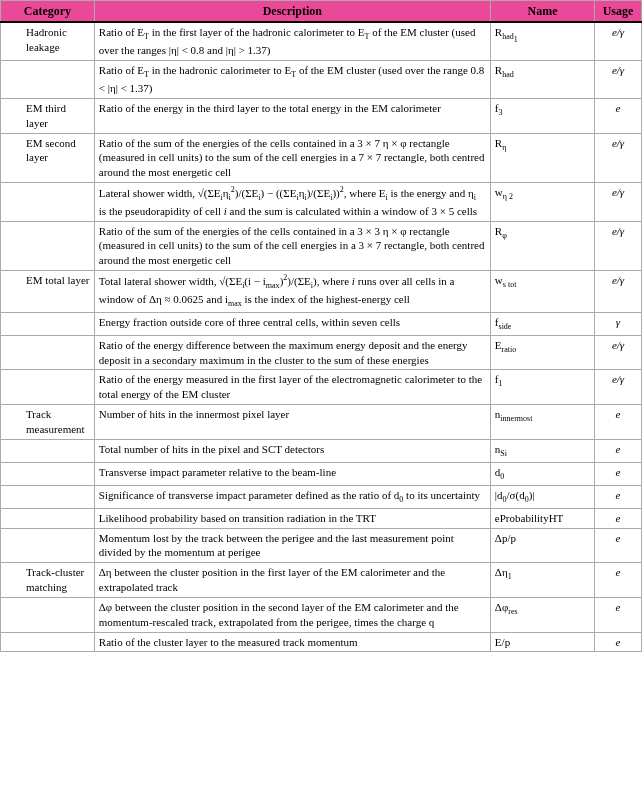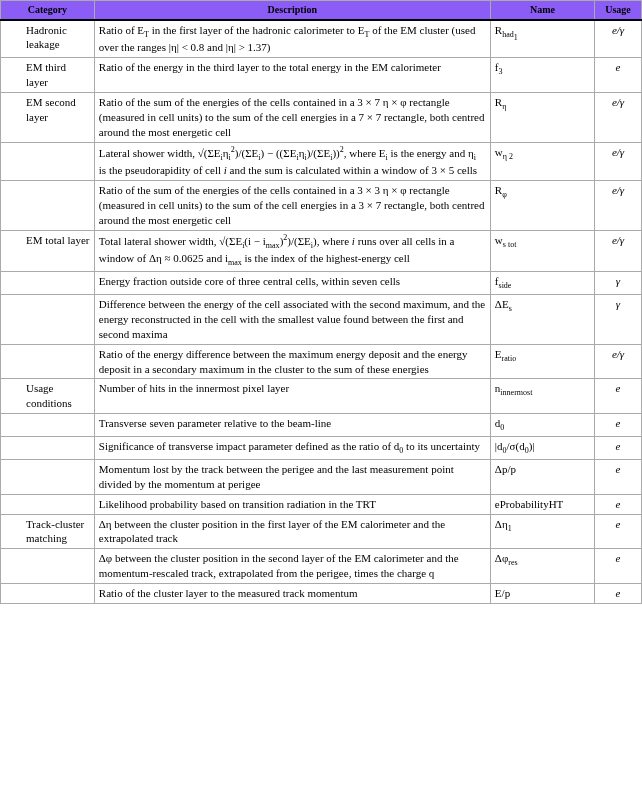--- a/index.html
+++ b/index.html
@@ -15,23 +15,23 @@
       border-collapse: collapse;
       border: 1px solid #000;
     }
     th, td {
       border: 1px solid #aaa;
       padding: 2px 4px;
       vertical-align: top;
       line-height: 1.35;
     }
     th {
-      background: #8b5cf6;
+      background: #ec4899;
       font-weight: bold;
-      font-size: 10px;
+      font-size: 12px;
       border-bottom: 2px solid #000;
     }
     .col-category { width: 90px; }
     .col-description { width: 380px; }
     .col-name { width: 100px; }
     .col-usage { width: 45px; text-align: center; font-family: Liberation Serif, serif; }
     td.category { font-style: normal; vertical-align: top; padding-left: 25px; }
     .usage { text-align: center; font-style: italic; }
     .border-top-strong td { border-top: 1.5px solid #000; }
     sup { font-size: 8px; }
@@ -47,20 +47,26 @@
       <th class="col-description">Description</th>
       <th class="col-name">Name</th>
       <th class="col-usage">Usage</th>
     </tr>
   </thead>
   <tbody id="table-body">
   <tr class="border-top-strong">
         <td class="col-category category">Hadronic leakage</td>
         <td class="col-description">Ratio of E<sub>T</sub> in the first layer of the hadronic calorimeter to E<sub>T</sub> of the EM cluster (used over the ranges |η| &lt; 0.8 and |η| &gt; 1.37)</td>
         <td class="col-name">R<sub>had<sub>1</sub></sub></td>
+        <td class="col-usage usage">e/γ</td>
+      </tr>
+      <tr>
+        <td class="col-category category"></td>
+        <td class="col-description">Ratio of E<sub>T</sub> in the hadronic calorimeter to E<sub>T</sub> of the EM cluster (used over the range 0.8 &lt; |η| &lt; 1.37)</td>
+        <td class="col-name">R<sub>had</sub></td>
         <td class="col-usage usage">e/γ</td>
       </tr>
       <tr class="border-top-strong">
         <td class="col-category category">EM third layer</td>
         <td class="col-description">Ratio of the energy in the third layer to the total energy in the EM calorimeter</td>
         <td class="col-name">f<sub>3</sub></td>
         <td class="col-usage usage">e</td>
       </tr>
       <tr class="border-top-strong">
         <td class="col-category category">EM second layer</td>
@@ -87,58 +93,64 @@
         <td class="col-usage usage">e/γ</td>
       </tr>
       <tr>
         <td class="col-category category"></td>
         <td class="col-description">Energy fraction outside core of three central cells, within seven cells</td>
         <td class="col-name">f<sub>side</sub></td>
         <td class="col-usage usage">γ</td>
       </tr>
       <tr>
         <td class="col-category category"></td>
-        <td class="col-description">Difference between the energy of the cell associated with the second maximum, and the energy reconstructed in the cell with the smallest value found between the first and second maxima</td>
-        <td class="col-name">ΔE<sub>s</sub></td>
-        <td class="col-usage usage">γ</td>
-      </tr>
-      <tr>
-        <td class="col-category category"></td>
         <td class="col-description">Ratio of the energy difference between the maximum energy deposit and the energy deposit in a secondary maximum in the cluster to the sum of these energies</td>
         <td class="col-name">E<sub>ratio</sub></td>
         <td class="col-usage usage">e/γ</td>
       </tr>
+      <tr>
+        <td class="col-category category"></td>
+        <td class="col-description">Ratio of the energy measured in the first layer of the electromagnetic calorimeter to the total energy of the EM cluster</td>
+        <td class="col-name">f<sub>1</sub></td>
+        <td class="col-usage usage">e/γ</td>
+      </tr>
       <tr class="border-top-strong">
-        <td class="col-category category">Usage conditions</td>
+        <td class="col-category category">Track measurement</td>
         <td class="col-description">Number of hits in the innermost pixel layer</td>
         <td class="col-name">n<sub>innermost</sub></td>
         <td class="col-usage usage">e</td>
       </tr>
       <tr>
         <td class="col-category category"></td>
-        <td class="col-description">Transverse seven parameter relative to the beam-line</td>
+        <td class="col-description">Total number of hits in the pixel and SCT detectors</td>
+        <td class="col-name">n<sub>Si</sub></td>
+        <td class="col-usage usage">e</td>
+      </tr>
+      <tr>
+        <td class="col-category category"></td>
+        <td class="col-description">Transverse impact parameter relative to the beam-line</td>
         <td class="col-name">d<sub>0</sub></td>
         <td class="col-usage usage">e</td>
       </tr>
       <tr>
         <td class="col-category category"></td>
         <td class="col-description">Significance of transverse impact parameter defined as the ratio of d<sub>0</sub> to its uncertainty</td>
         <td class="col-name">|d<sub>0</sub>/σ(d<sub>0</sub>)|</td>
         <td class="col-usage usage">e</td>
       </tr>
       <tr>
         <td class="col-category category"></td>
-        <td class="col-description">Momentum lost by the track between the perigee and the last measurement point divided by the momentum at perigee</td>
-        <td class="col-name">Δp/p</td>
+        <td class="col-description">Likelihood probability based on transition radiation in the TRT</td>
+        <td class="col-name">eProbabilityHT</td>
         <td class="col-usage usage">e</td>
       </tr>
       <tr>
         <td class="col-category category"></td>
-        <td class="col-description">Likelihood probability based on transition radiation in the TRT</td>
-        <td class="col-name">eProbabilityHT</td>
+        <td class="col-description">Momentum lost by the track between the perigee and the last measurement point divided by the momentum at perigee</td>
+        <td class="col-name">Δp/p</td>
         <td class="col-usage usage">e</td>
       </tr>
       <tr class="border-top-strong">
         <td class="col-category category">Track-cluster matching</td>
         <td class="col-description">Δη between the cluster position in the first layer of the EM calorimeter and the extrapolated track</td>
         <td class="col-name">Δη<sub>1</sub></td>
         <td class="col-usage usage">e</td>
       </tr>
       <tr>
         <td class="col-category category"></td>

